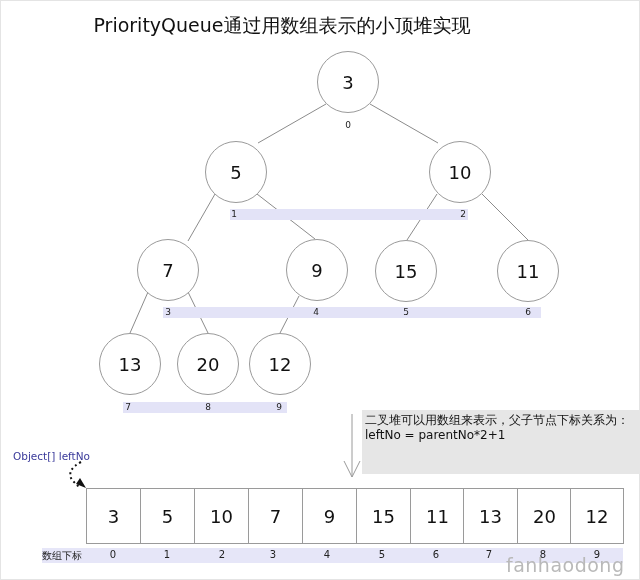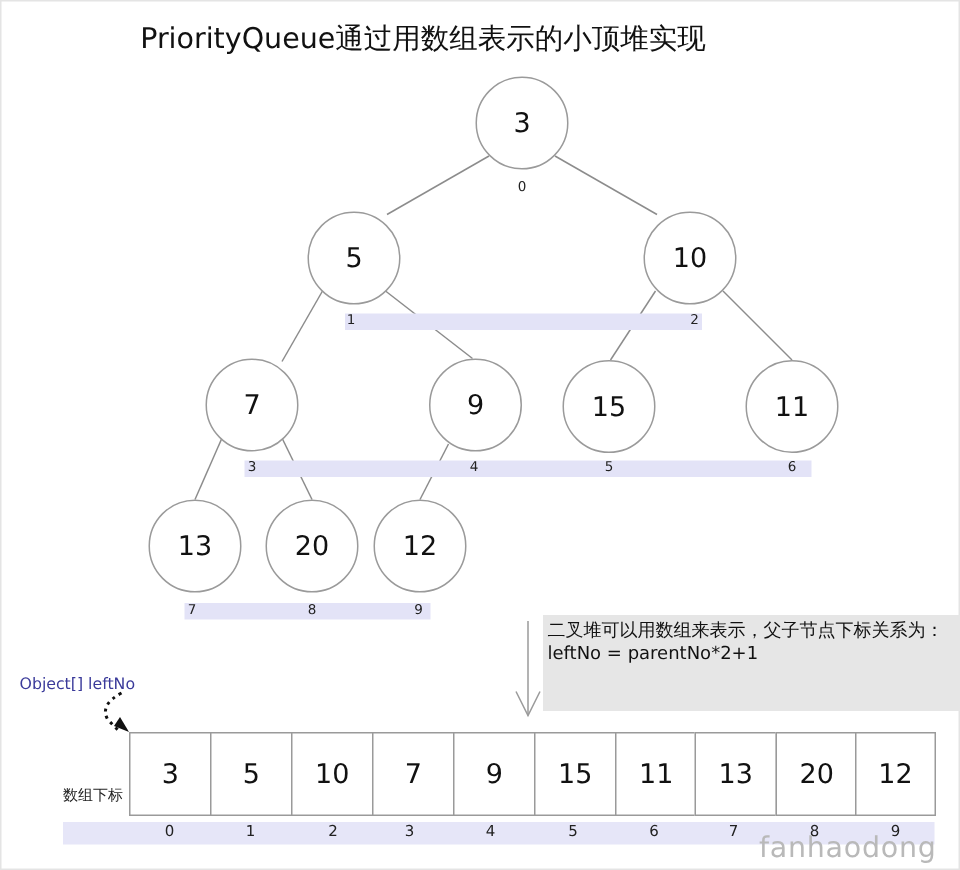--- a/index.html
+++ b/index.html
@@ -17,21 +17,21 @@
   .idx { position: absolute; font-size: 9px; color: #222; transform: translateX(-50%); line-height: 11px; }
   .note { position: absolute; left: 362px; top: 410px; width: 290px; height: 64px;
           background: #e6e6e6; font-size: 12px; line-height: 15px; padding: 3px 0 0 3px;
           box-sizing: border-box; color: #111; }
   .note div { white-space: nowrap; }
   .qlabel { position: absolute; left: 13px; top: 450px; font-size: 10.5px; color: #3a3a9a; }
   .cell { position: absolute; top: 488px; height: 56px; border: 1px solid #9a9a9a;
           box-sizing: border-box; background: #fff; display: flex; align-items: center;
           justify-content: center; font-size: 18px; }
   .idxrow { position: absolute; left: 42px; top: 548px; width: 581px; height: 15px; background: #e6e6f8; }
-  .idxlabel { position: absolute; left: 42px; top: 523px; font-size: 10px; color: #222; font-family: Liberation Mono, monospace; }
+  .idxlabel { position: absolute; left: 42px; top: 549px; font-size: 10px; color: #222; font-family: Liberation Mono, monospace; }
   .aidx { position: absolute; top: 549px; font-size: 10px; color: #222; transform: translateX(-50%); }
   .watermark { position: absolute; left: 506px; top: 554px; font-size: 19px; color: #b9b9b9; letter-spacing: 0.5px; }
 </style>
 </head>
 <body>
 
 <div class="frame"></div>
 
 <div class="title">PriorityQueue通过用数组表示的小顶堆实现</div>
 

